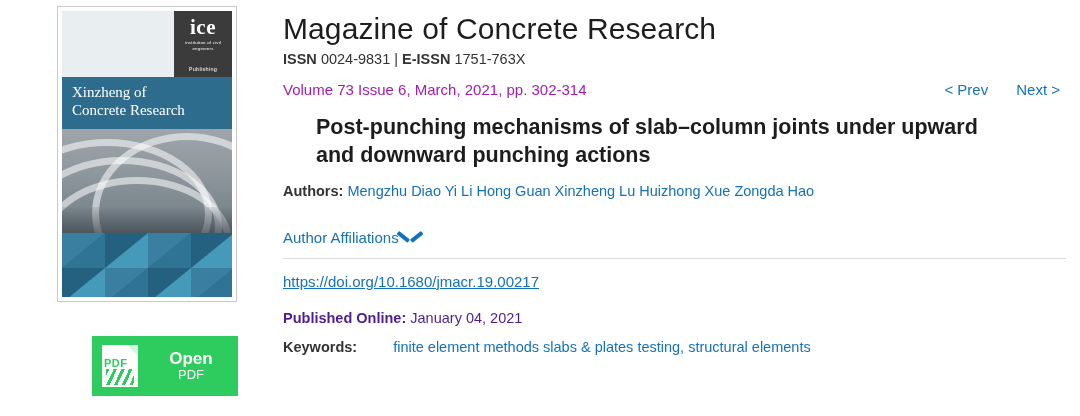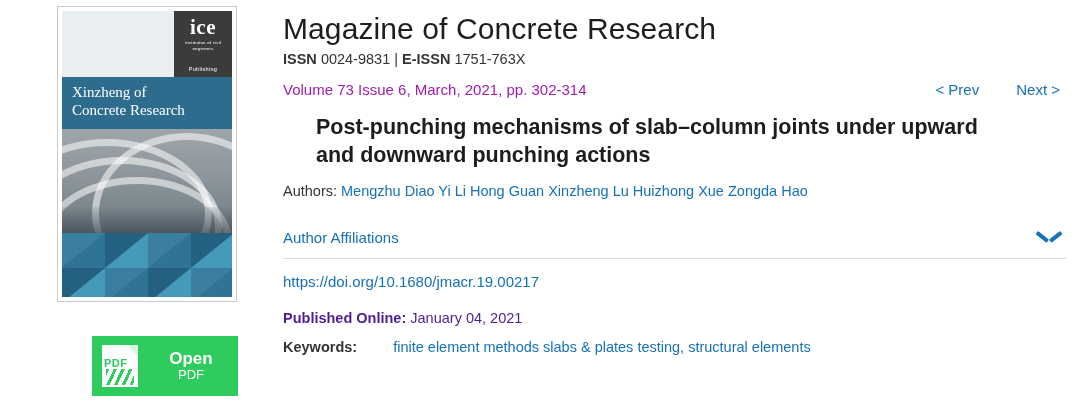--- a/index.html
+++ b/index.html
@@ -188,21 +188,21 @@
     display: flex;
     align-items: baseline;
     justify-content: space-between;
   }
   .volume-text {
     font-size: 15px;
     color: #a21caf;
   }
   .pager {
     display: flex;
-    gap: 37px;
+    gap: 28px;
     padding-right: 6px;
   }
   .pager a {
     color: #1571b8;
     font-size: 15px;
     text-decoration: none;
     cursor: pointer;
   }
   .article-title {
     margin: 16px 0 0 33px;
@@ -210,27 +210,26 @@
     font-weight: bold;
     color: #1d1d1d;
     line-height: 1.3;
     max-width: 680px;
   }
   .authors-row {
     margin-top: 13px;
     font-size: 14.5px;
     color: #333;
   }
-  .authors-row .lbl { font-weight: normal; }
+  .authors-row .lbl { font-weight: bold; }
   .authors-row .names { color: #1571b8; }
   .affil-row {
     margin-top: 30px;
     display: flex;
     align-items: center;
-    justify-content: space-between;
     border-bottom: 1px solid #dadada;
     padding-bottom: 12px;
     padding-right: 6px;
   }
   .affil-link {
     color: #1571b8;
     font-size: 15px;
     cursor: pointer;
   }
   .chev {
@@ -247,20 +246,21 @@
     border-radius: 1px;
   }
   .chev:before { left: 0; transform: rotate(38deg); transform-origin: left top; }
   .chev:after  { right: 0; transform: rotate(-38deg); transform-origin: right top; }
 
   .doi {
     margin-top: 14px;
     font-size: 15px;
     color: #1571b8;
     cursor: pointer;
+    text-decoration: underline;
   }
   .published {
     margin-top: 20px;
     font-size: 14.5px;
     color: #4c1d95;
   }
   .published .lbl { font-weight: bold; }
   .keywords {
     margin-top: 13px;
     font-size: 14.5px;

